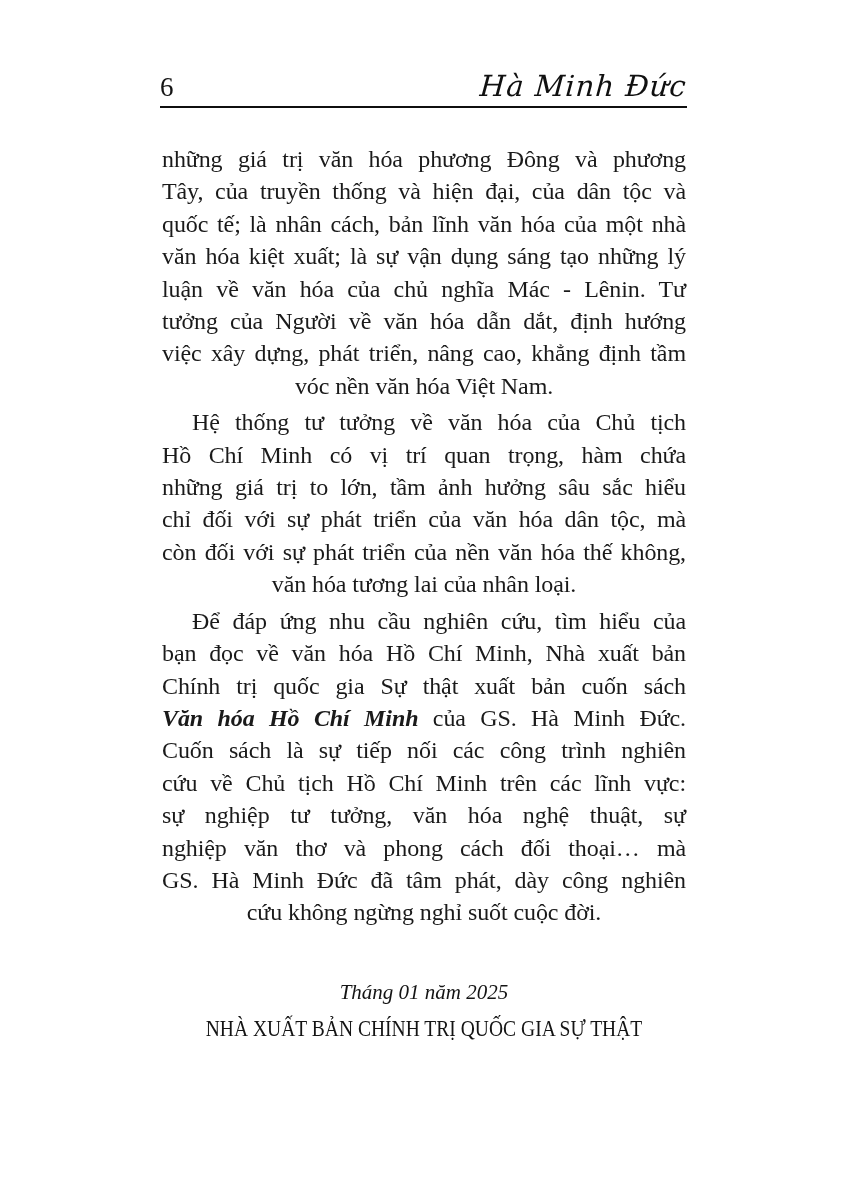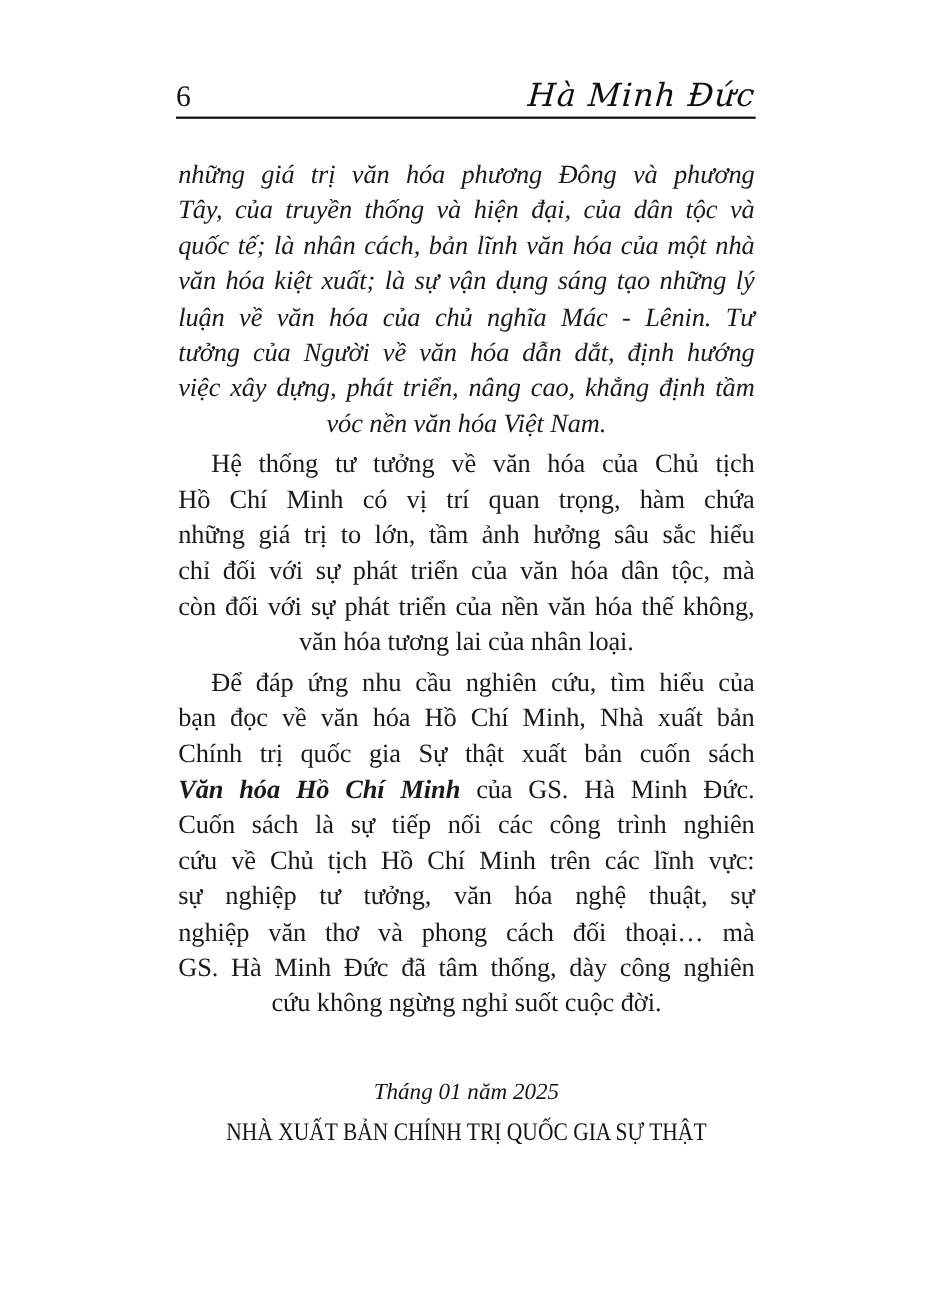--- a/index.html
+++ b/index.html
@@ -49,21 +49,21 @@
     position: absolute;
     left: 162px;
     top: 143px;
     width: 524px;
     font-size: 24px;
     line-height: 32.4px;
     letter-spacing: -0.1px;
     color: #1a1a1a;
   }
   .para { margin: 0 0 4px 0; }
-  .para:first-child { margin-top: 0; font-style: italic; }
+  .para:first-child { margin-top: 0; }
   .ln {
     text-align: justify;
     text-align-last: justify;
     white-space: nowrap;
     white-space: normal;
   }
   .ln.last {
     text-align: center;
     text-align-last: auto;
   }
@@ -131,21 +131,21 @@
 
     <div class="para">
       <div class="ln indent">Để đáp ứng nhu cầu nghiên cứu, tìm hiểu của</div>
       <div class="ln">bạn đọc về văn hóa Hồ Chí Minh, Nhà xuất bản</div>
       <div class="ln">Chính trị quốc gia Sự thật xuất bản cuốn sách</div>
       <div class="ln"><span class="book-title">Văn hóa Hồ Chí Minh</span> <span>của GS. Hà Minh Đức.</span></div>
       <div class="ln">Cuốn sách là sự tiếp nối các công trình nghiên</div>
       <div class="ln">cứu về Chủ tịch Hồ Chí Minh trên các lĩnh vực:</div>
       <div class="ln">sự nghiệp tư tưởng, văn hóa nghệ thuật, sự</div>
       <div class="ln">nghiệp văn thơ và phong cách đối thoại… mà</div>
-      <div class="ln">GS. Hà Minh Đức đã tâm thống, dày công nghiên</div>
+      <div class="ln">GS. Hà Minh Đức đã tâm phát, dày công nghiên</div>
       <div class="ln last">cứu không ngừng nghỉ suốt cuộc đời.</div>
     </div>
 
 
   </div>
 
   <div class="signoff">
     <div class="signoff-date">Tháng 01 năm 2025</div>
     <div class="signoff-publisher">NHÀ XUẤT BẢN CHÍNH TRỊ QUỐC GIA SỰ THẬT</div>
   </div>

